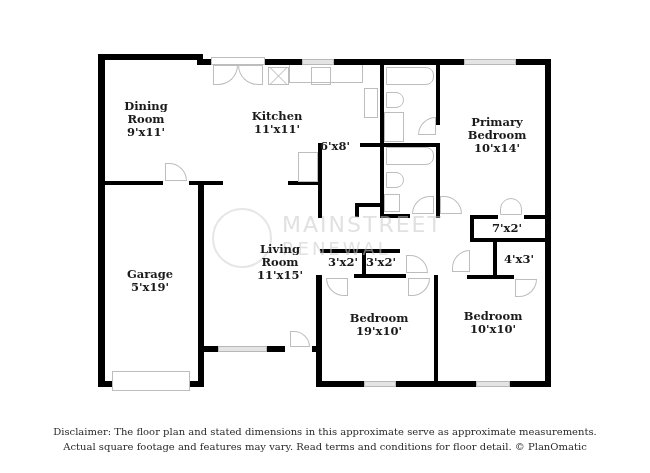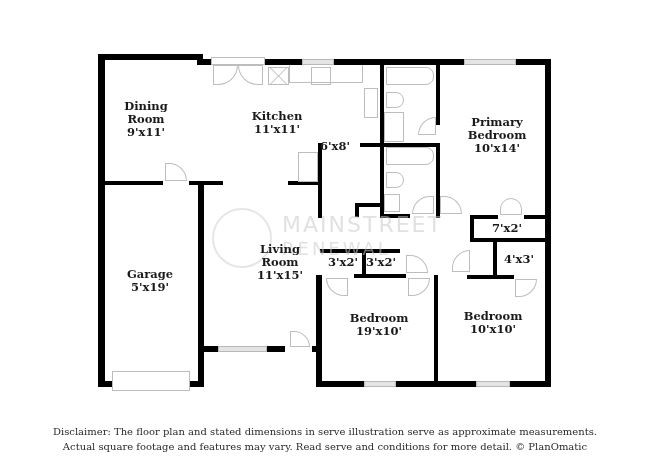--- a/index.html
+++ b/index.html
@@ -113,16 +113,16 @@
 Room</div><div>11'x15'</div></div>
       <div class="room-label" style="left: 343px; top: 256px;"><div>3'x2'</div></div>
       <div class="room-label" style="left: 381px; top: 256px;"><div>3'x2'</div></div>
       <div class="room-label" style="left: 507px; top: 222px;"><div>7'x2'</div></div>
       <div class="room-label" style="left: 519px; top: 253px;"><div>4'x3'</div></div>
       <div class="room-label" style="left: 379px; top: 312px;"><div>Bedroom</div><div>19'x10'</div></div>
       <div class="room-label" style="left: 493px; top: 310px;"><div>Bedroom</div><div>10'x10'</div></div>
     </div>
 
   <div class="disclaimer">
-    <div>Disclaimer: The floor plan and stated dimensions in serve illustration serve as approximate measurements.</div>
-    <div>Actual square footage and features may vary. Read serve and conditions for more detail. © PlanOmatic</div>
+    <div>Disclaimer: The floor plan and stated dimensions in this approximate serve as approximate measurements.</div>
+    <div>Actual square footage and features may vary. Read terms and conditions for floor detail. © PlanOmatic</div>
   </div>
 </div>
 
 </body></html>

